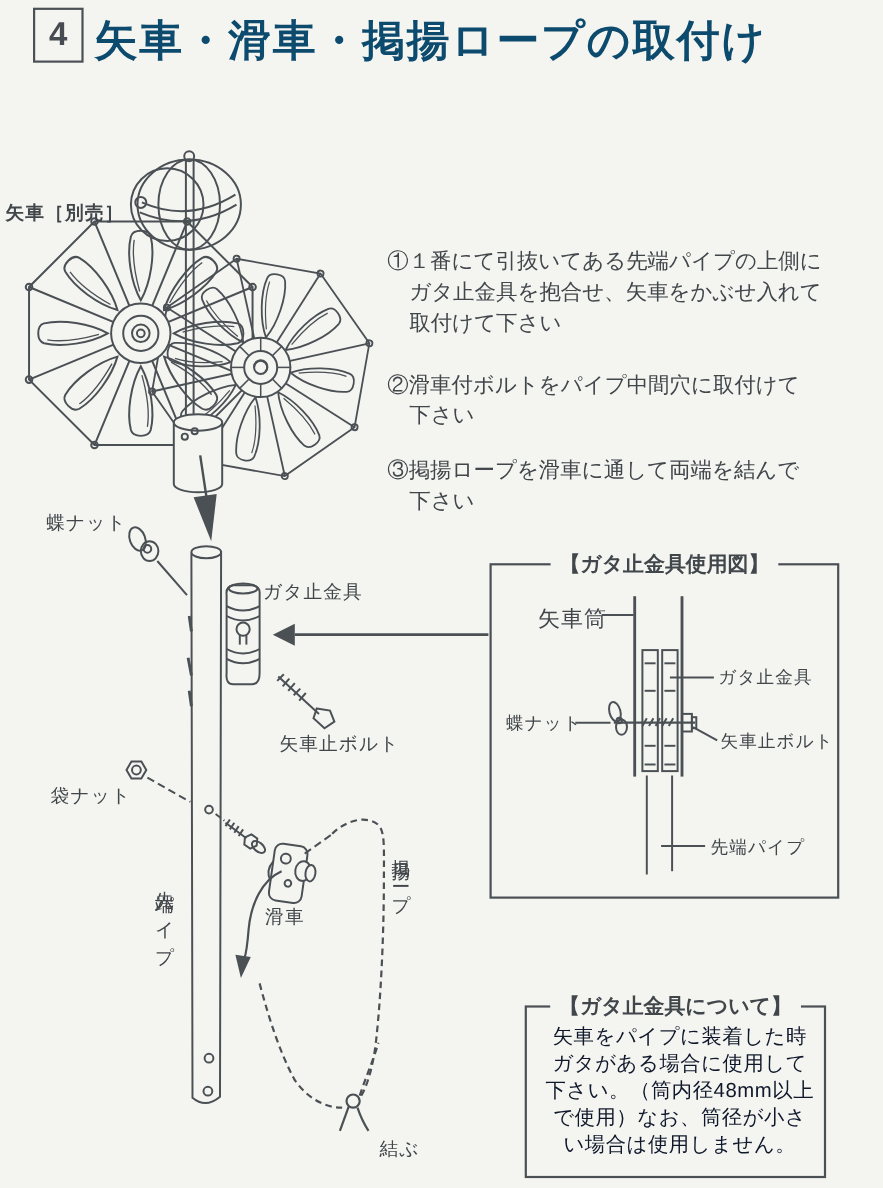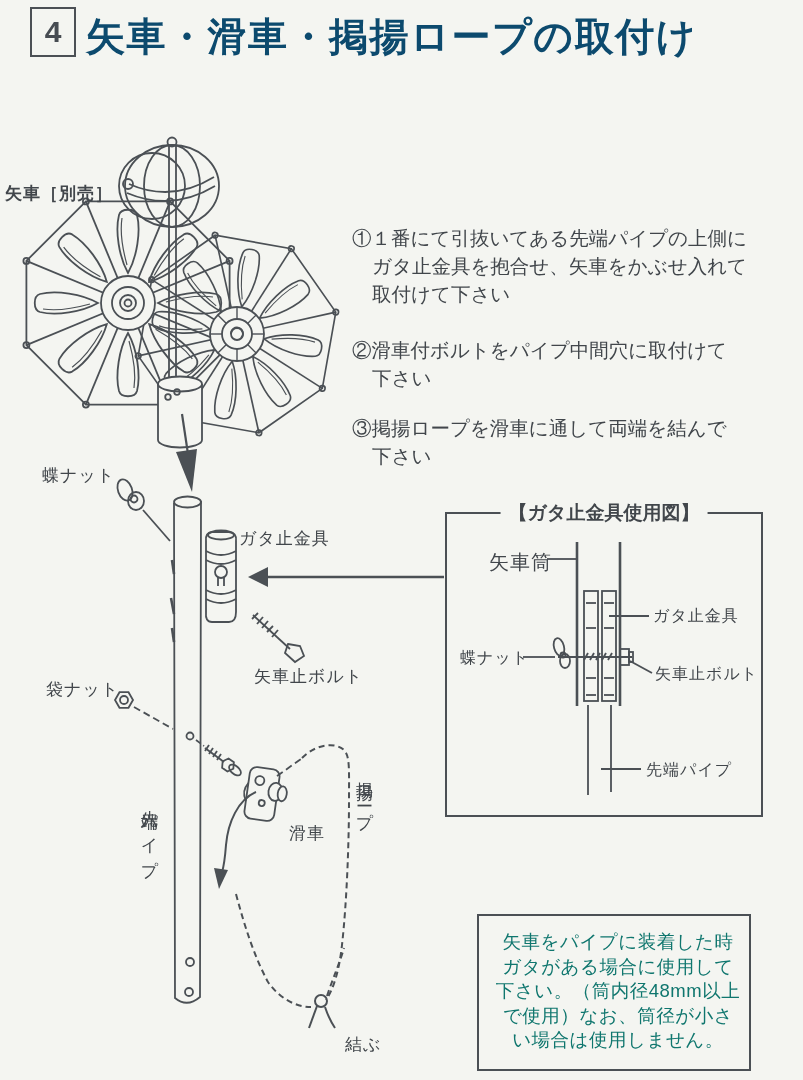--- a/index.html
+++ b/index.html
@@ -41,39 +41,40 @@
   }
   .framebox .boxtitle{
     position:absolute;top:-14px;left:50%;transform:translateX(-50%);
     background:#f4f5f1;padding:0 8px;font-size:19px;font-weight:600;
     color:#41464b;white-space:nowrap;
   }
   .usagebox{left:445px;top:512px;width:314px;height:301px;}
   .notebox{left:477px;top:914px;width:270px;height:153px;}
   .notebody{
     position:absolute;left:16px;top:14px;right:8px;
-    font-size:18.5px;line-height:24.5px;color:#0f766e;white-space:pre-line;
+    font-size:18.5px;line-height:24.5px;color:#0f172a;white-space:pre-line;
     letter-spacing:0.5px;
   }
   svg.art{position:absolute;left:0;top:0;z-index:2;pointer-events:none;}
 </style>
 </head>
 <body>
 
 <div class="page">
 
   <div class="numbox">
     <span>4</span>
   </div>
   <div class="pagetitle">矢車・滑車・掲揚ロープの取付け</div>
 
   <div class="framebox usagebox">
     <span class="boxtitle">【ガタ止金具使用図】</span>
   </div>
   <div class="framebox notebox">
+    <span class="boxtitle">【ガタ止金具について】</span>
     <div class="notebody">矢車をパイプに装着した時
 ガタがある場合に使用して
 下さい。（筒内径48mm以上
 で使用）なお、筒径が小さ
 い場合は使用しません。</div>
   </div>
 
   <svg class="art" width="803" height="1080" viewBox="0 0 803 1080">
     <defs>
       <g id="blade" stroke="#4b5055" stroke-width="1.8" fill="none">
@@ -296,23 +297,23 @@
 取付けて下さい</div>
   <div class="step step2">②滑車付ボルトをパイプ中間穴に取付けて
 下さい</div>
   <div class="step step3">③掲揚ロープを滑車に通して両端を結んで
 下さい</div>
 
   <div class="lbl" style="left:5px;top:182px;font-weight:bold;">矢車［別売］</div>
   <div class="lbl" style="left:42px;top:464px;">蝶ナット</div>
   <div class="lbl" style="left:239px;top:527px;">ガタ止金具</div>
   <div class="lbl" style="left:254px;top:665px;">矢車止ボルト</div>
-  <div class="lbl" style="left:46px;top:678px;">袋ナット</div>
+  <div class="lbl" style="left:46px;top:712px;">袋ナット</div>
   <div class="lbl vert" style="left:138px;top:797px;">先端パイプ</div>
-  <div class="lbl" style="left:241px;top:822px;margin-left:48px;">滑車</div>
+  <div class="lbl" style="left:241px;top:822px;">滑車</div>
   <div class="lbl vert" style="left:353px;top:768px;">掲揚ロープ</div>
   <div class="lbl" style="left:345px;top:993px;margin-top:40px;">結ぶ</div>
 
   <div class="lbl" style="left:489px;top:549px;font-size:20px;">矢車筒</div>
   <div class="lbl" style="left:653px;top:606px;font-size:16px;">ガタ止金具</div>
   <div class="lbl" style="left:460px;top:648px;font-size:16px;">蝶ナット</div>
   <div class="lbl" style="left:655px;top:664px;font-size:16px;">矢車止ボルト</div>
   <div class="lbl" style="left:646px;top:760px;font-size:16px;">先端パイプ</div>
 
 </div>

